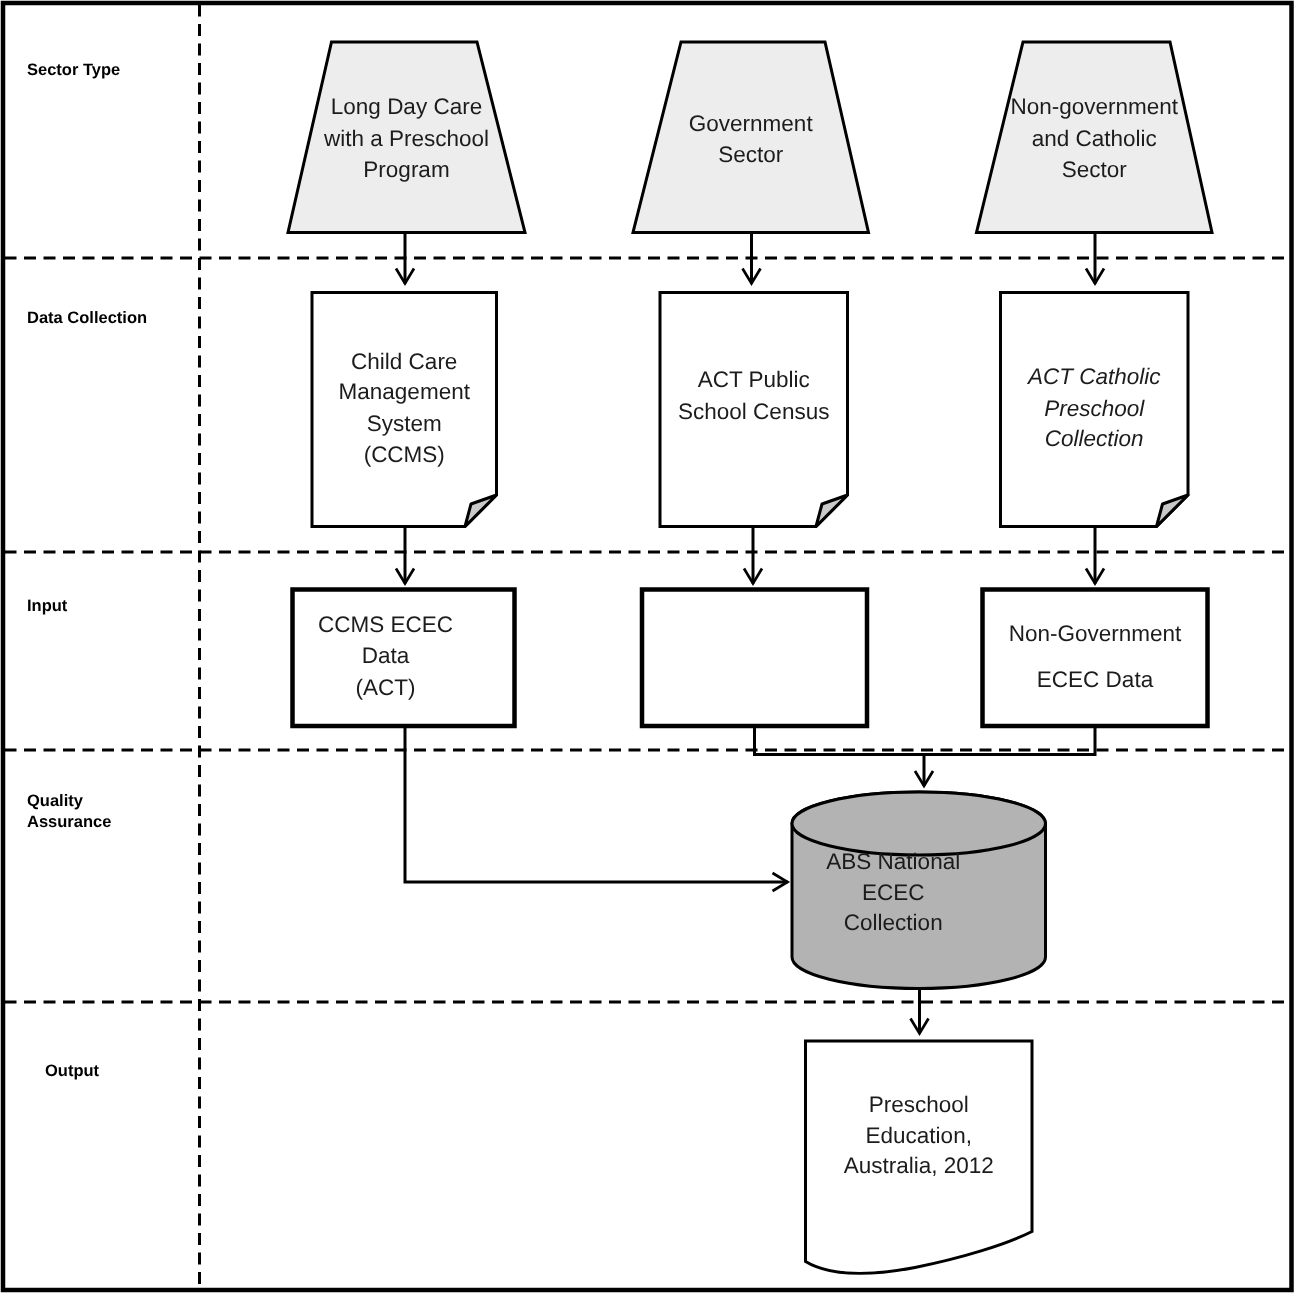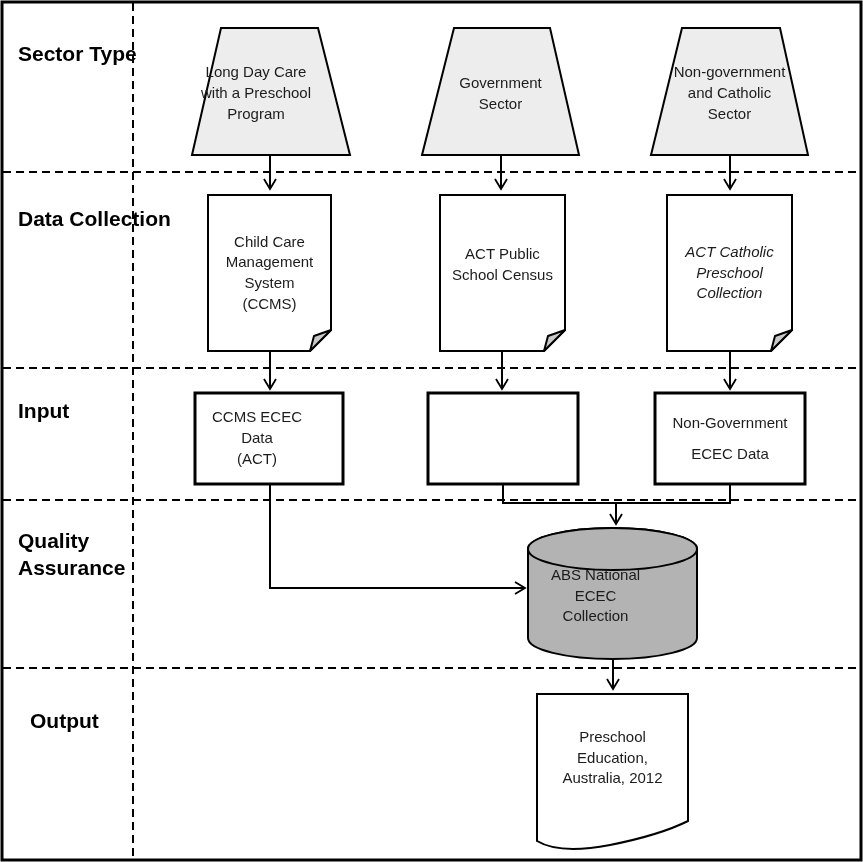--- a/index.html
+++ b/index.html
@@ -16,21 +16,21 @@
     display:flex; align-items:center; justify-content:center;
     text-align:center;
     font-size:15px; line-height:1.38;
     color:#1c1c1c;
     pointer-events:none;
   }
   .node-label span { white-space:pre-line; }
   .node-label.spread { line-height:2.05; }
   .row-label {
     position:absolute;
-    font-weight:bold; font-size:21px; line-height:1.3;
+    font-weight:bold; font-size:11px; line-height:1.3;
     color:#000000;
   }
   .row-label span { white-space:pre-line; }
 </style>
 </head>
 <body>
 
 <div class="canvas">
 
   <svg width="863" height="862" viewBox="0 0 863 862">
@@ -99,21 +99,21 @@
     <span>Input</span>
   </div>
   <div class="row-label" style="left:18px; top:527px;">
     <span>Quality
 Assurance</span>
   </div>
   <div class="row-label" style="left:30px; top:707px;">
     <span>Output</span>
   </div>
 
-  <div class="node-label" style="left:180px; top:30px; width:152px; height:127px;">
+  <div class="node-label" style="left:195px; top:30px; width:152px; height:127px;">
     <span>Long Day Care
 with a Preschool
 Program</span>
   </div>
   <div class="node-label" style="left:422px; top:30px; width:157px; height:127px;">
     <span>Government
 Sector</span>
   </div>
   <div class="node-label" style="left:651px; top:30px; width:157px; height:127px;">
     <span>Non-government

